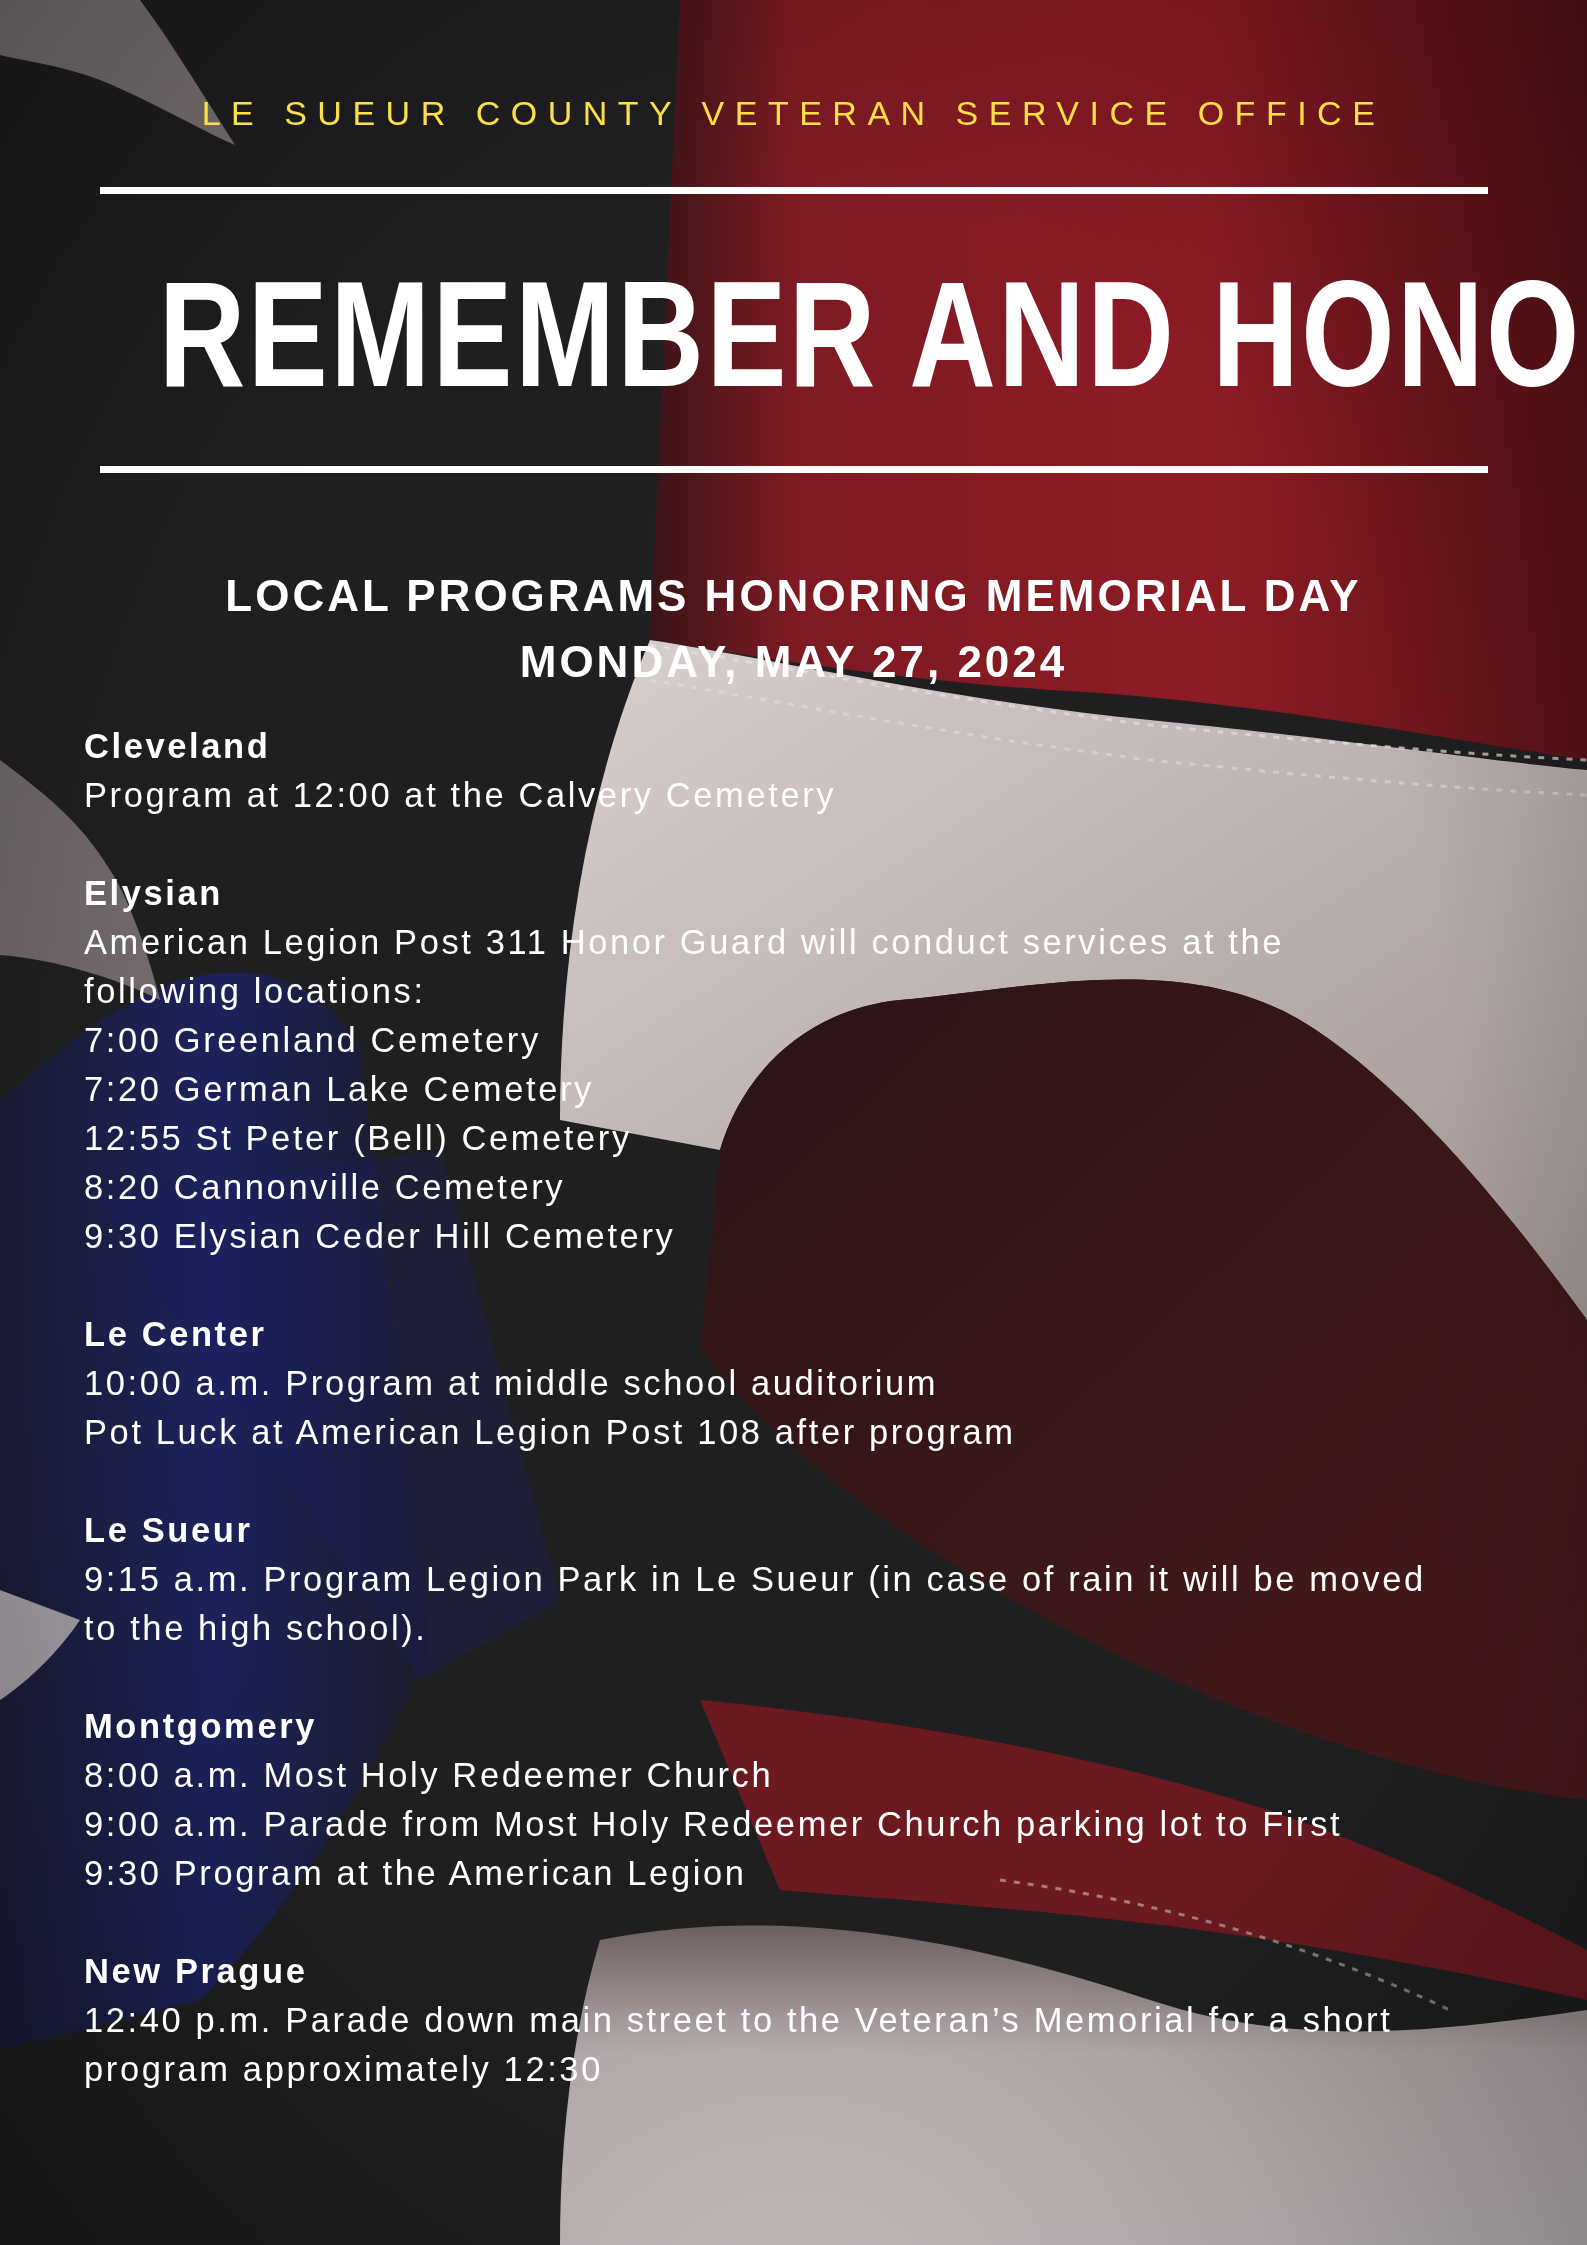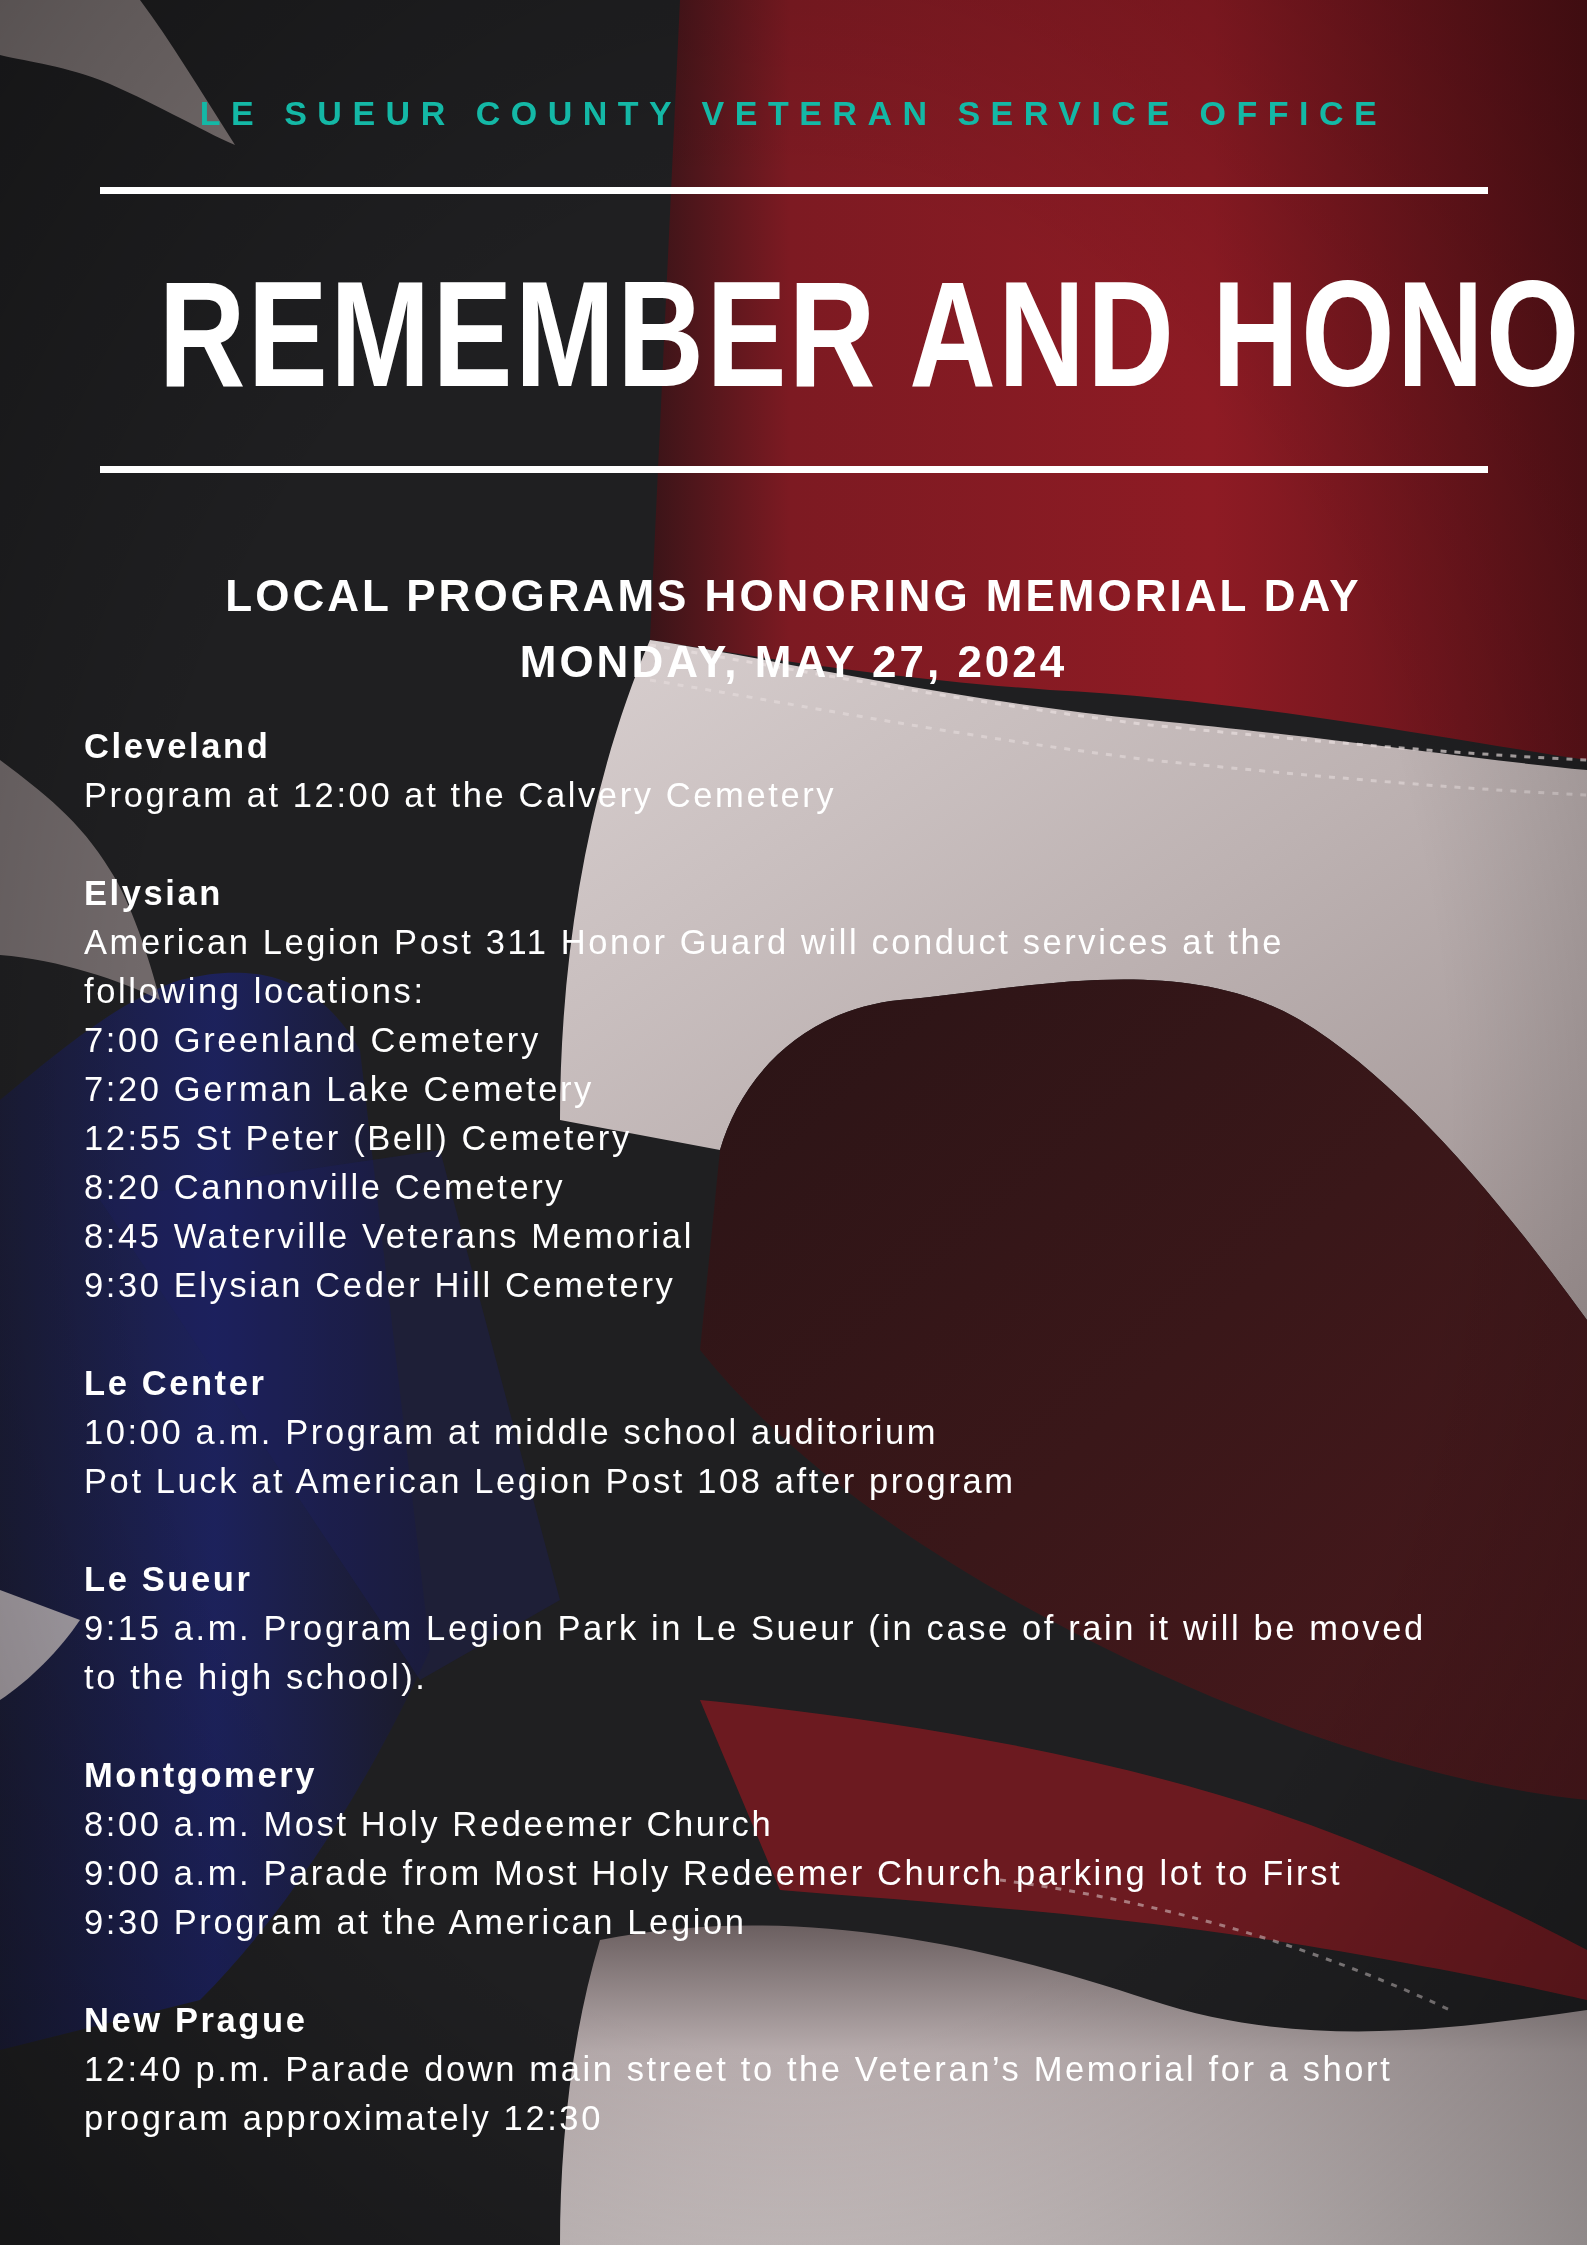--- a/index.html
+++ b/index.html
@@ -9,21 +9,21 @@
     font-family:"Liberation Sans", "DejaVu Sans", sans-serif;
     color:#ffffff;
   }
   .bg { position:absolute; inset:0; overflow:hidden; z-index:0; }
   .bg svg { position:absolute; left:0; top:0; width:1587px; height:2245px; }
   .content { position:absolute; inset:0; z-index:1; }
 
   .agency {
     position:absolute; left:0; right:0; top:94px;
     text-align:center; font-size:34px; letter-spacing:10.5px;
-    font-weight:700; color:#14b8a6;
+    font-weight:400; color:#fde047;
   }
   .rule {
     position:absolute; left:100px; width:1388px; height:7px; background:#ffffff;
   }
   .rule.r1 { top:187px; }
   .rule.r2 { top:466px; }
   .title {
     position:absolute; left:0; right:0; top:254px;
     text-align:center;
     font-family:"Liberation Sans", "DejaVu Sans", sans-serif;
@@ -130,21 +130,20 @@
     </div>
 
     <div class="entry">
       <div class="entry-name">Elysian</div>
       <div class="entry-line">American Legion Post 311 Honor Guard will conduct services at the</div>
       <div class="entry-line">following locations:</div>
       <div class="entry-line">7:00 Greenland Cemetery</div>
       <div class="entry-line">7:20 German Lake Cemetery</div>
       <div class="entry-line">12:55 St Peter (Bell) Cemetery</div>
       <div class="entry-line">8:20 Cannonville Cemetery</div>
-      <div class="entry-line">8:45 Waterville Veterans Memorial</div>
       <div class="entry-line">9:30 Elysian Ceder Hill Cemetery</div>
     </div>
 
     <div class="entry">
       <div class="entry-name">Le Center</div>
       <div class="entry-line">10:00 a.m. Program at middle school auditorium</div>
       <div class="entry-line">Pot Luck at American Legion Post 108 after program</div>
     </div>
 
     <div class="entry">

